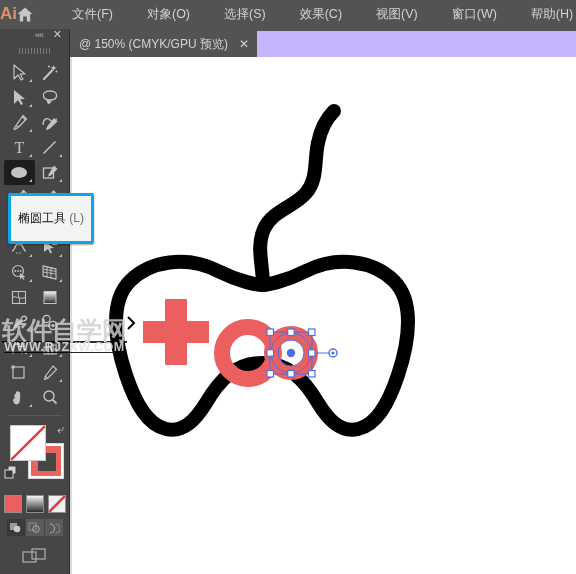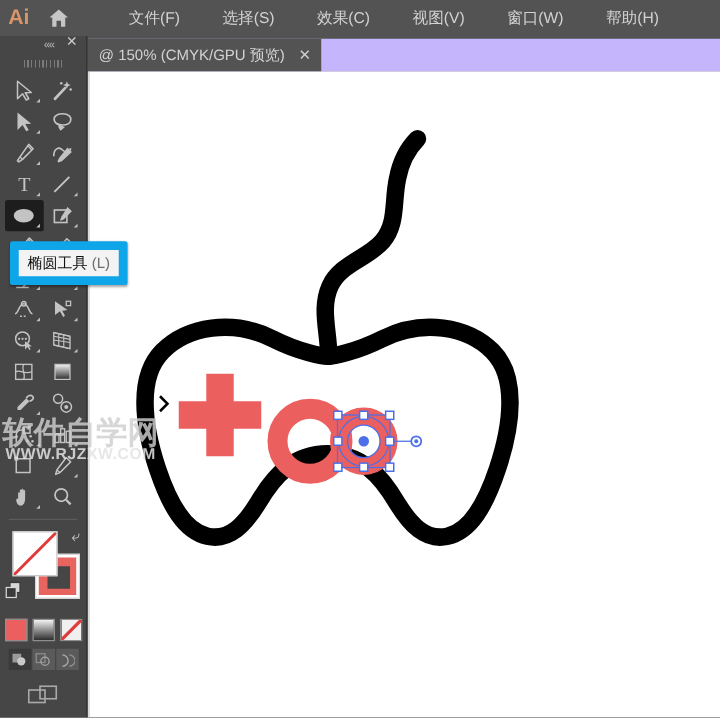--- a/index.html
+++ b/index.html
@@ -108,23 +108,23 @@
 
   .tool-div {
     height: 1px; background: #5b5b5b;
     margin: 5px 7px 5px 7px;
   }
 
   
   #tooltip {
     position: absolute; left: 8px; top: 193px;
     background: #f3f3f3;
-    border: 7px solid #0ea5e9;
+    border: 3px solid #0ea5e9;
     border-radius: 2px;
-    padding: 2px 7px;
+    padding: 14px 7px;
     font-size: 12px; color: #111;
     white-space: nowrap;
     box-shadow: 0 1px 2px rgba(0,0,0,.35);
     z-index: 40;
   }
   #tooltip .shk { color: #6d6d6d; }
 
   
   #fillstroke {
     position: relative; height: 72px; margin-top: 4px;
@@ -164,23 +164,24 @@
     display: flex; align-items: center; justify-content: center;
   }
   .dm-btn.act { background: #3a3a3a; }
 
   #screenmode {
     display: flex; justify-content: center; margin-top: 10px;
   }
 
   
   #watermark {
-    position: absolute; left: 2px; top: 334px;
+    position: absolute; left: 2px; top: 318px;
     z-index: 30; pointer-events: none;
     line-height: 1;
+    text-decoration: underline;
   }
   #wm-cn {
     font-size: 25px; font-weight: bold; color: #cfcfcf;
     opacity: .82; letter-spacing: 0px;
     -webkit-text-stroke: 0px;
   }
   #wm-url {
     font-size: 12.5px; font-weight: bold; color: #e3e3e3;
     opacity: .85; letter-spacing: .5px; margin-top: -2px; text-align: center;
   }
@@ -262,20 +263,21 @@
 
   <div id="menubar">
     <div id="ai-logo">Ai</div>
     <div id="home-btn">
       <svg width="16" height="15" viewBox="0 0 16 15">
         <path d="M8 0.6 L15.4 7 L13.2 7 L13.2 14.4 L9.8 14.4 L9.8 9.6 L6.2 9.6 L6.2 14.4 L2.8 14.4 L2.8 7 L0.6 7 Z" fill="#c6c6c6"></path>
       </svg>
     </div>
     <div id="menu-items">
       <div class="menu-item">文件(F)</div>
+      <div class="menu-item">对象(O)</div>
       <div class="menu-item">选择(S)</div>
       <div class="menu-item">效果(C)</div>
       <div class="menu-item">视图(V)</div>
       <div class="menu-item">窗口(W)</div>
       <div class="menu-item">帮助(H)</div>
     </div>
   </div>
 
   <div id="tabbar">
     <div id="doc-tab">

